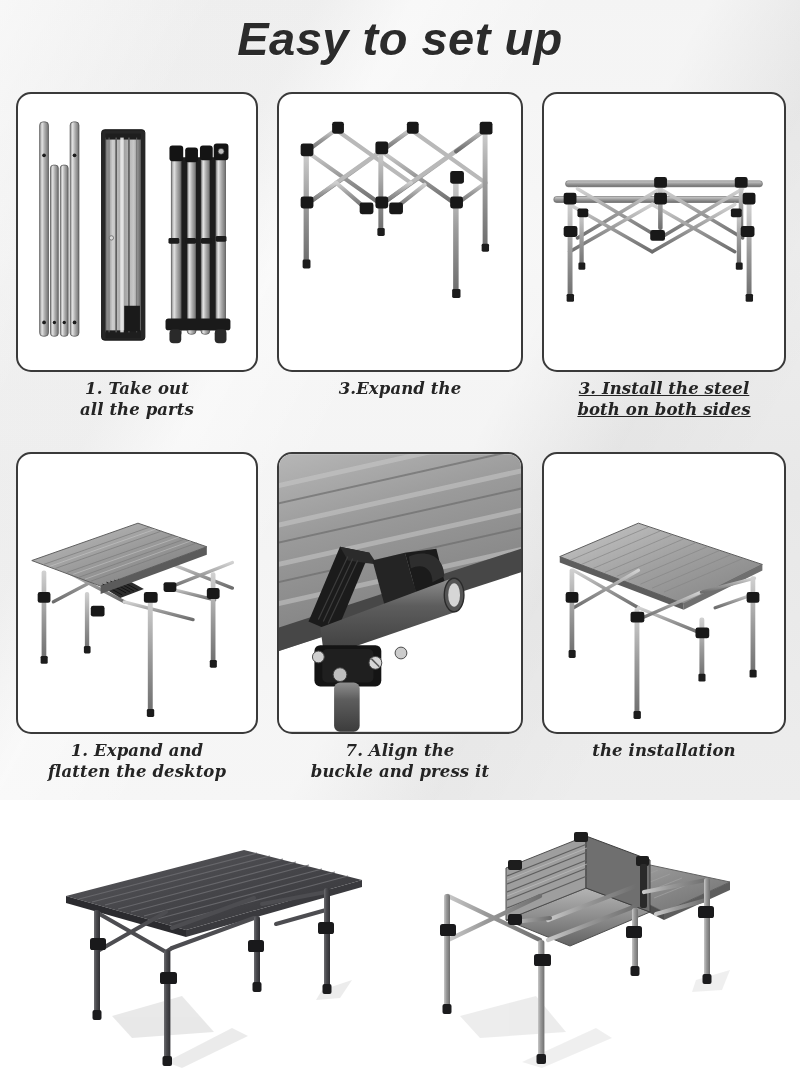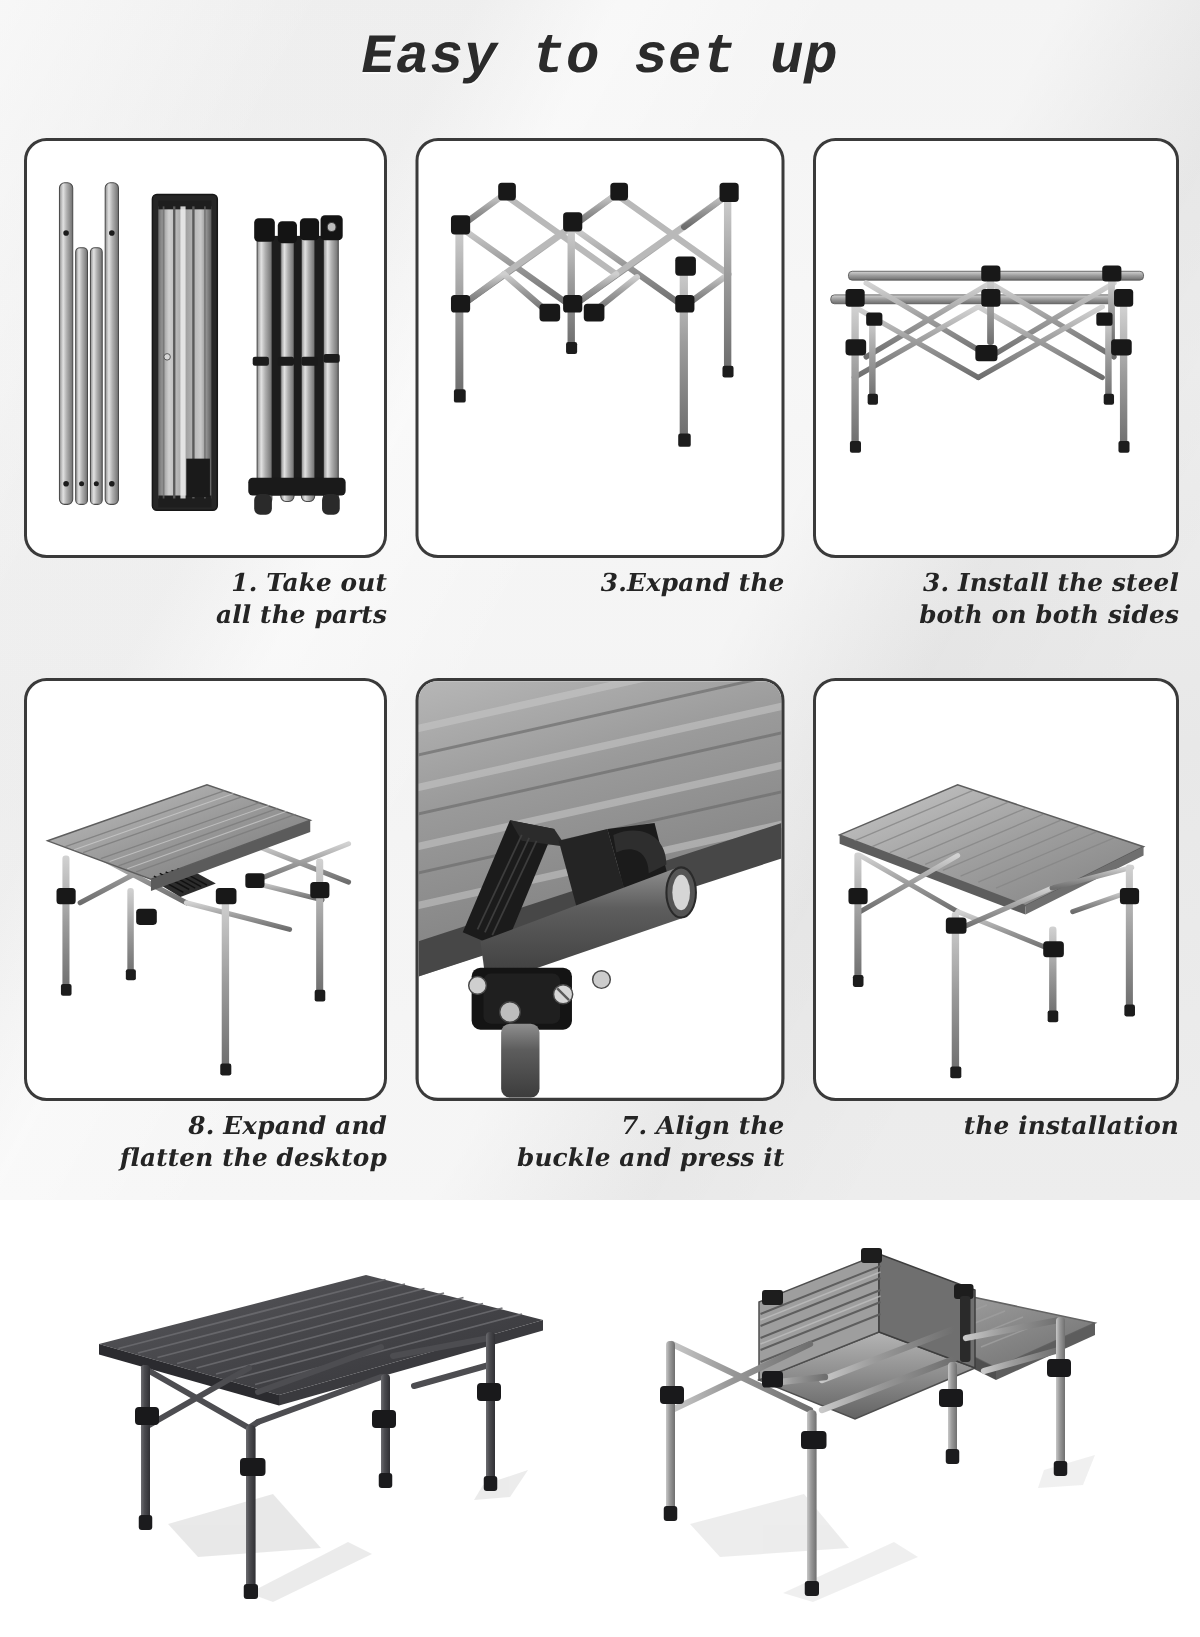--- a/index.html
+++ b/index.html
@@ -21,44 +21,44 @@
       linear-gradient(118deg, rgba(0,0,0,0.022) 26%, rgba(255,255,255,0.4) 34%, rgba(0,0,0,0) 46%),
       linear-gradient(118deg, rgba(255,255,255,0.5) 58%, rgba(0,0,0,0.02) 70%, rgba(0,0,0,0) 82%),
       linear-gradient(180deg, #e9e9e9 0%, #eeeeee 30%, #e8e8e8 62%, #ededed 100%);
   }
 
   #page-title {
     position: absolute;
     left: 0; top: 8px;
     width: 800px;
     text-align: center;
-    font-family: Liberation Mono, monospace;
+    font-family: Liberation Sans, sans-serif;
     font-weight: 700;
     font-style: italic;
-    font-size: 37px;
+    font-size: 47px;
     line-height: 62px;
     color: #2b2b2b;
     letter-spacing: 0.5px;
     text-shadow: 0 1px 0 rgba(255,255,255,0.65);
   }
 
   .panel {
     position: absolute;
     background: #ffffff;
     border: 2px solid #3a3a3a;
     border-radius: 15px;
     overflow: hidden;
   }
   .panel.full-bleed { background: #8c8c8c; }
 
   .panel svg { display: block; width: 100%; height: 100%; }
 
   .caption {
     position: absolute;
-    text-align: right;
+    text-align: center;
     font-family: "DejaVu Serif", "Liberation Serif", serif;
     font-weight: 700;
     font-style: italic;
     font-size: 16.5px;
     line-height: 21px;
     color: #242424;
     letter-spacing: 0.1px;
   }
   .caption .c-line { display: block; white-space: nowrap; }
 
@@ -269,21 +269,21 @@
         <rect x="202" y="100" width="13" height="12" rx="2.4"></rect>
         <rect x="112" y="100" width="13" height="12" rx="2.4"></rect>
         <rect x="20" y="134" width="14" height="11" rx="2.4"></rect>
         <rect x="108" y="138" width="15" height="11" rx="2.4"></rect>
         <rect x="200" y="134" width="14" height="11" rx="2.4"></rect>
         <rect x="34" y="116" width="11" height="9" rx="2"></rect>
         <rect x="190" y="116" width="11" height="9" rx="2"></rect>
       </g>
     </svg>
   </div>
-  <div class="caption" style="left:542px; top:378px; width:244px;">
+  <div class="caption" style="left:542px; top:378px; width:244px;text-decoration:underline;">
     <span class="c-line">3. Install the steel</span>
     <span class="c-line">both on both sides</span>
   </div>
 
   <div class="panel" style="left:16px; top:452px; width:242px; height:282px;">
     <svg viewBox="0 0 242 282">
       <defs>
         <linearGradient id="topg4" x1="0" y1="0" x2="1" y2="1">
           <stop offset="0%" stop-color="#c3c3c3"></stop>
           <stop offset="50%" stop-color="#9a9a9a"></stop>
@@ -346,21 +346,21 @@
       <g fill="#181818">
         <rect x="20" y="140" width="13" height="11" rx="2.4"></rect>
         <rect x="74" y="154" width="14" height="11" rx="2.4"></rect>
         <rect x="128" y="140" width="14" height="11" rx="2.4"></rect>
         <rect x="192" y="136" width="13" height="11" rx="2.4"></rect>
         <rect x="148" y="130" width="13" height="10" rx="2.2"></rect>
       </g>
     </svg>
   </div>
   <div class="caption" style="left:16px; top:740px; width:242px;">
-    <span class="c-line">8. Expand and</span>
+    <span class="c-line">1. Expand and</span>
     <span class="c-line">flatten the desktop</span>
   </div>
 
   <div class="panel full-bleed" style="left:277px; top:452px; width:246px; height:282px;">
     <svg viewBox="0 0 246 282">
       <defs>
         <linearGradient id="alu5" x1="0" y1="0" x2="0.35" y2="1">
           <stop offset="0%" stop-color="#b6b6b6"></stop>
           <stop offset="40%" stop-color="#9a9a9a"></stop>
           <stop offset="100%" stop-color="#7e7e7e"></stop>

